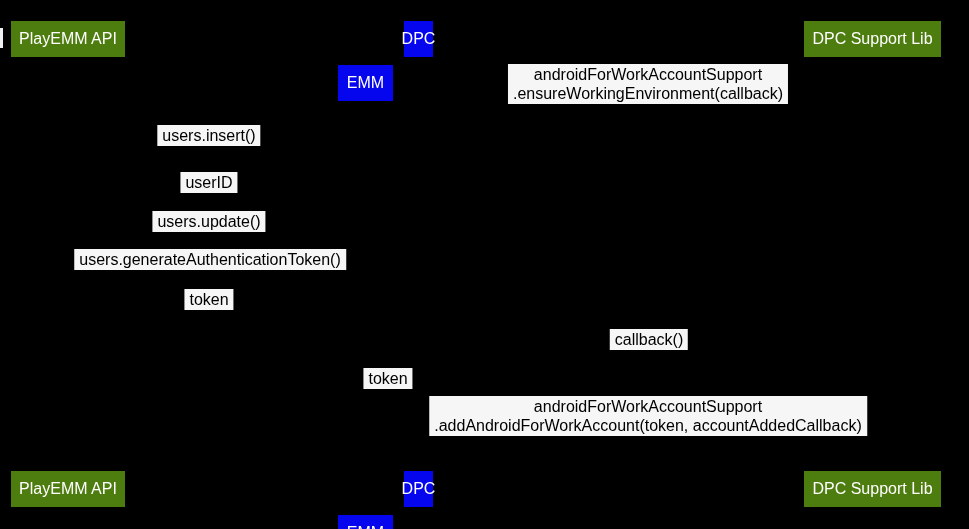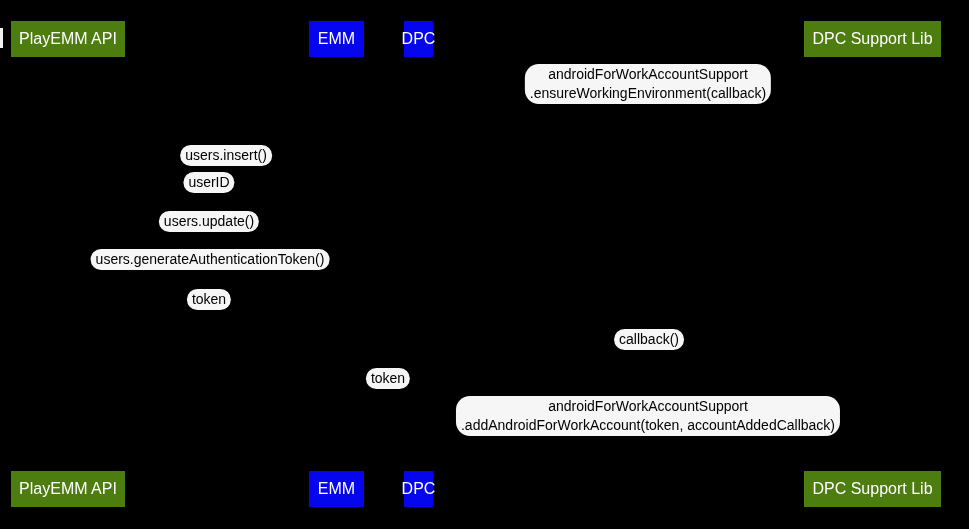--- a/index.html
+++ b/index.html
@@ -22,37 +22,36 @@
     align-items: center;
     justify-content: center;
     color: #fff;
     font-size: 16px;
     white-space: nowrap;
   }
   .actor.green { background: #4d7c0f; }
   .actor.blue  { background: #0505ee; }
   
   .col-playemm { left: 11px;  width: 114px; }
-  .col-emm     { left: 309px; width: 55px; }
+  .col-emm     { left: 338px; width: 55px; margin-top: 44px; }
   .col-dpc     { left: 404px; width: 29px; }
   .col-dpcsl   { left: 804px; width: 137px; }
   .row-top    { top: 21px; }
   .row-bottom { top: 471px; }
 
   .msg {
     position: absolute;
     transform: translateX(-50%);
     background: #f6f6f6;
     color: #000;
-    font-size: 14px;
+    font-size: 16px;
     line-height: 19px;
     padding: 1px 5px;
     text-align: center;
     white-space: nowrap;
-    border-radius: 14px;
   }
   .msg span { display: block; }
 
   .edge-artifact {
     position: absolute;
     left: 0;
     top: 28px;
     width: 3px;
     height: 20px;
     background: #f0f0f0;
@@ -76,21 +75,21 @@
   </div>
   <div class="actor green col-dpcsl row-top">
     <span>DPC Support Lib</span>
   </div>
 
   <div class="msg" style="left:648px; top:64px;">
     <span>androidForWorkAccountSupport</span>
     <span>.ensureWorkingEnvironment(callback)</span>
   </div>
 
-  <div class="msg" style="left:209px; top:145px;margin-left:17px;">
+  <div class="msg" style="left:209px; top:125px;">
     <span>users.insert()</span>
   </div>
 
   <div class="msg" style="left:209px; top:172px;">
     <span>userID</span>
   </div>
 
   <div class="msg" style="left:210px; top:249px;">
     <span>users.generateAuthenticationToken()</span>
   </div>

